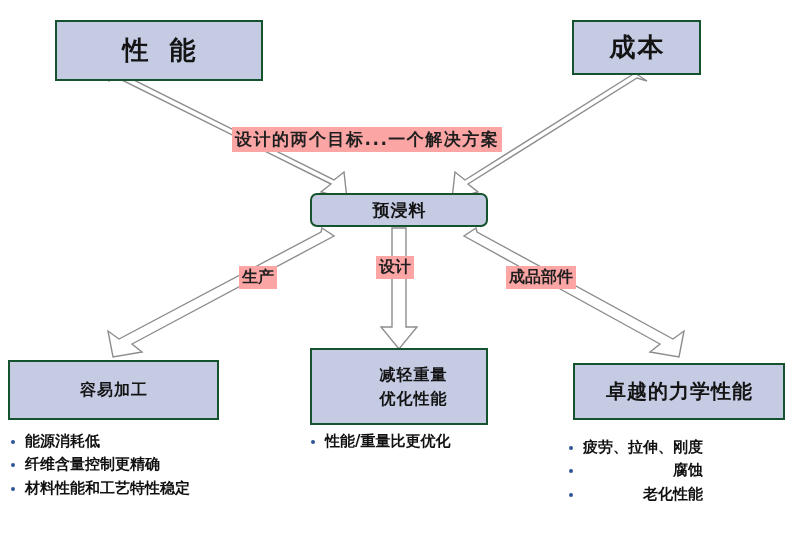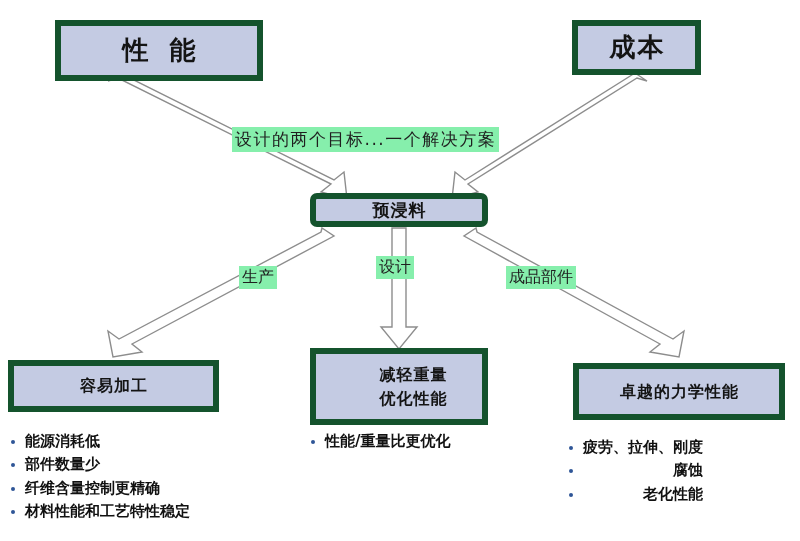--- a/index.html
+++ b/index.html
@@ -25,21 +25,21 @@
     left: 0;
     top: 0;
     width: 800px;
     height: 541px;
     pointer-events: none;
   }
   .box {
     position: absolute;
     box-sizing: border-box;
     background: #c4cbe3;
-    border: 6px solid #14532d;
+    border: 2px solid #14532d;
     display: flex;
     flex-direction: column;
     align-items: center;
     justify-content: center;
     text-align: center;
     color: #141414;
     font-weight: 700;
     letter-spacing: 0.5px;
   }
   .box .line {
@@ -59,45 +59,45 @@
     text-indent: 2px;
   }
   #box-prepreg {
     left: 310px; top: 193px; width: 178px; height: 34px;
     font-size: 17px;
     letter-spacing: 1px;
     text-indent: 1px;
     border-radius: 7px;
   }
   #box-easy-process {
-    left: 8px; top: 360px; width: 211px; height: 52px;
+    left: 8px; top: 360px; width: 211px; height: 60px;
     font-size: 16px;
     letter-spacing: 1px;
     text-indent: 1px;
   }
   #box-weight-perf {
     left: 310px; top: 348px; width: 178px; height: 77px;
     font-size: 16px;
     letter-spacing: 1px;
     text-indent: 1px;
     padding-left: 28px;
   }
   #box-mechanical {
     left: 573px; top: 363px; width: 212px; height: 57px;
-    font-size: 16px;
+    font-size: 20px;
     letter-spacing: 1px;
     text-indent: 1px;
   }
   .edge-label {
     position: absolute;
     font-size: 16px;
-    font-weight: 400;
+    font-weight: 700;
     color: #1f1f1f;
     white-space: nowrap;
-    background: #86efac;
+    background: #fca5a5;
     padding: 1px 3px;
   }
   #label-two-goals {
     left: 232px; top: 127px;
     font-size: 17px;
     letter-spacing: 1.5px;
   }
   #label-production { left: 239px; top: 266px; }
   #label-design { left: 376px; top: 256px; }
   #label-finished-parts { left: 506px; top: 266px; }
@@ -175,21 +175,20 @@
     <span class="line">减轻重量</span>
     <span class="line">优化性能</span>
   </div>
 
   <div class="box" id="box-mechanical">
     <span class="line">卓越的力学性能</span>
   </div>
 
   <ul class="bullet-list" id="bullets-left">
       <li>能源消耗低</li>
-      <li>部件数量少</li>
       <li>纤维含量控制更精确</li>
       <li>材料性能和工艺特性稳定</li>
     </ul>
   <ul class="bullet-list" id="bullets-center">
       <li>性能/重量比更优化</li>
     </ul>
   <ul class="bullet-list" id="bullets-right">
       <li>疲劳、拉伸、刚度</li>
       <li>腐蚀</li>
       <li>老化性能</li>

